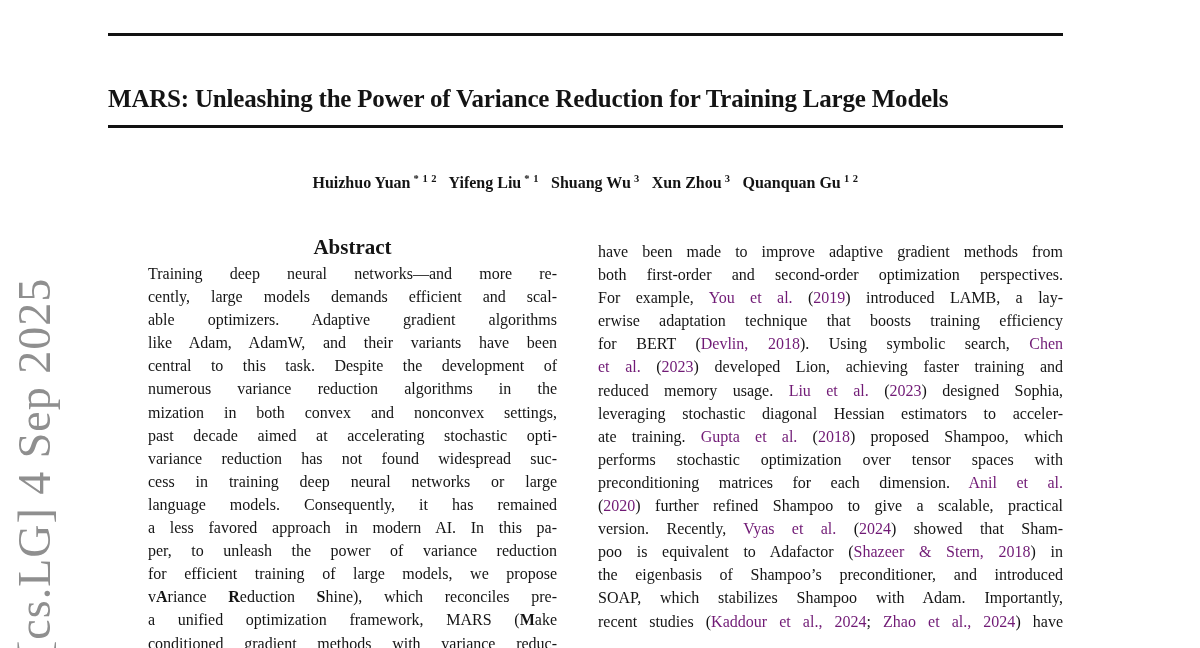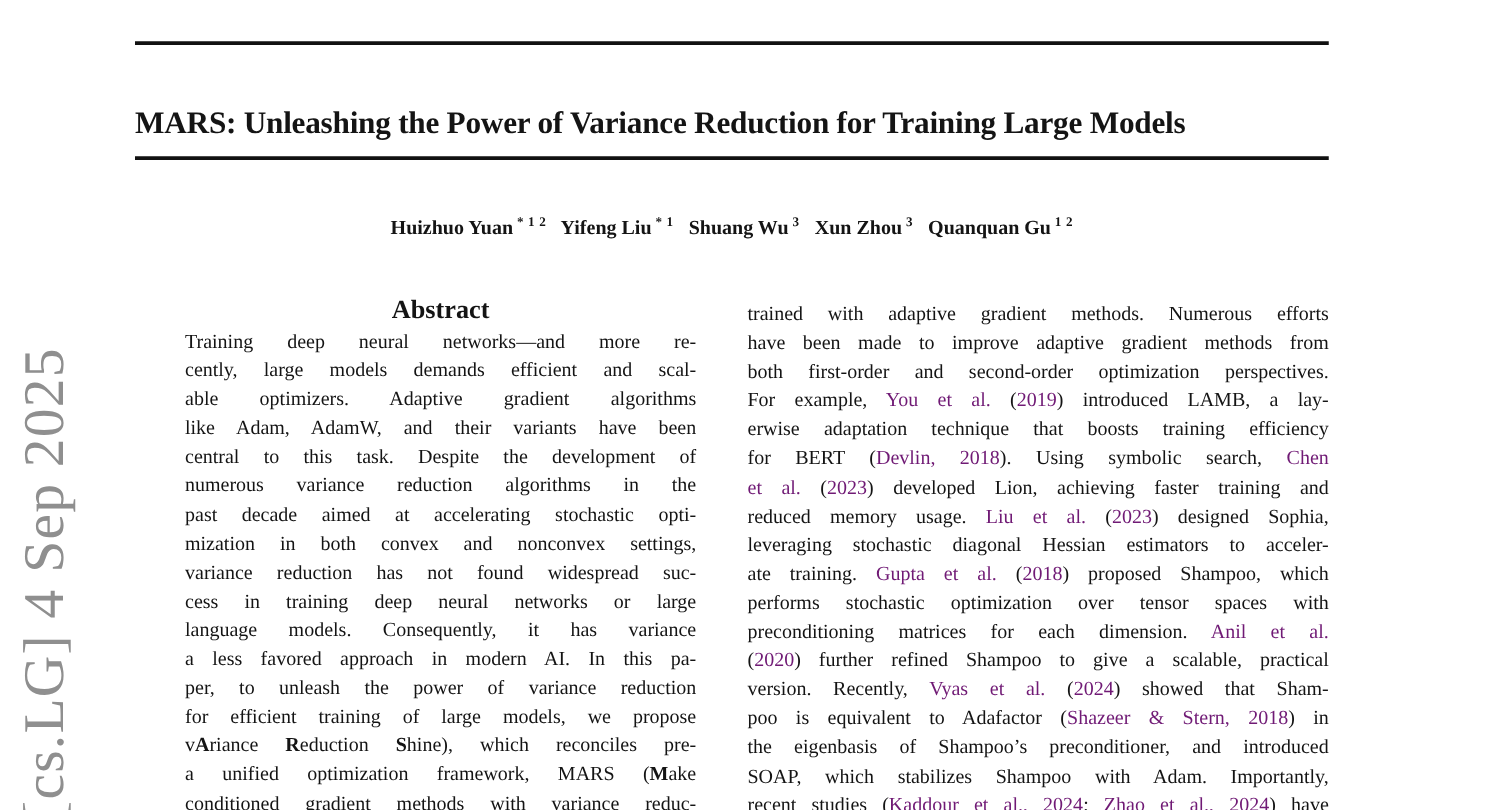--- a/index.html
+++ b/index.html
@@ -67,35 +67,34 @@
 
   <div class="abstract-heading">Abstract</div>
 
   <div class="abstract-body">
       <div class="line"><span>Training deep neural networks—and more re-</span></div>
       <div class="line"><span>cently, large models demands efficient and scal-</span></div>
       <div class="line"><span>able optimizers. Adaptive gradient algorithms</span></div>
       <div class="line"><span>like Adam, AdamW, and their variants have been</span></div>
       <div class="line"><span>central to this task. Despite the development of</span></div>
       <div class="line"><span>numerous variance reduction algorithms in the</span></div>
+      <div class="line"><span>mization in both convex and nonconvex settings,</span></div>
       <div class="line"><span>past decade aimed at accelerating stochastic opti-</span></div>
-      <div class="line"><span>mization in both convex and nonconvex settings,</span></div>
       <div class="line"><span>variance reduction has not found widespread suc-</span></div>
       <div class="line"><span>cess in training deep neural networks or large</span></div>
-      <div class="line"><span>language models. Consequently, it has variance</span></div>
+      <div class="line"><span>language models. Consequently, it has remained</span></div>
       <div class="line"><span>a less favored approach in modern AI. In this pa-</span></div>
       <div class="line"><span>per, to unleash the power of variance reduction</span></div>
       <div class="line"><span>for efficient training of large models, we propose</span></div>
       <div class="line"><span>v</span><span class="b">A</span><span>riance </span><span class="b">R</span><span>eduction </span><span class="b">S</span><span>hine), which reconciles pre-</span></div>
       <div class="line"><span>a unified optimization framework, MARS (</span><span class="b">M</span><span>ake</span></div>
       <div class="line"><span>conditioned gradient methods with variance reduc-</span></div>
     </div>
 
   <div class="right-col">
-      <div class="line"><span>trained with adaptive gradient methods. Numerous efforts</span></div>
       <div class="line"><span>have been made to improve adaptive gradient methods from</span></div>
       <div class="line"><span>both first-order and second-order optimization perspectives.</span></div>
       <div class="line"><span>For example, </span><span class="cite">You et al.</span><span> (</span><span class="cite">2019</span><span>) introduced LAMB, a lay-</span></div>
       <div class="line"><span>erwise adaptation technique that boosts training efficiency</span></div>
       <div class="line"><span>for BERT (</span><span class="cite">Devlin, 2018</span><span>). Using symbolic search, </span><span class="cite">Chen</span></div>
       <div class="line"><span class="cite">et al.</span><span> (</span><span class="cite">2023</span><span>) developed Lion, achieving faster training and</span></div>
       <div class="line"><span>reduced memory usage. </span><span class="cite">Liu et al.</span><span> (</span><span class="cite">2023</span><span>) designed Sophia,</span></div>
       <div class="line"><span>leveraging stochastic diagonal Hessian estimators to acceler-</span></div>
       <div class="line"><span>ate training. </span><span class="cite">Gupta et al.</span><span> (</span><span class="cite">2018</span><span>) proposed Shampoo, which</span></div>
       <div class="line"><span>performs stochastic optimization over tensor spaces with</span></div>

